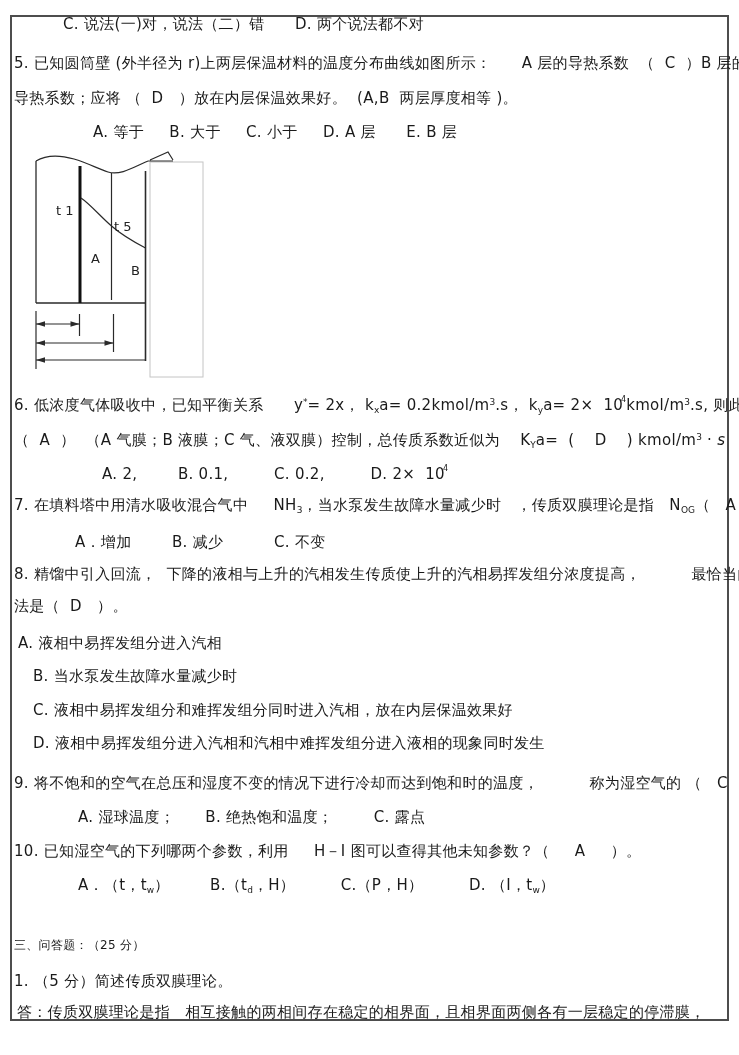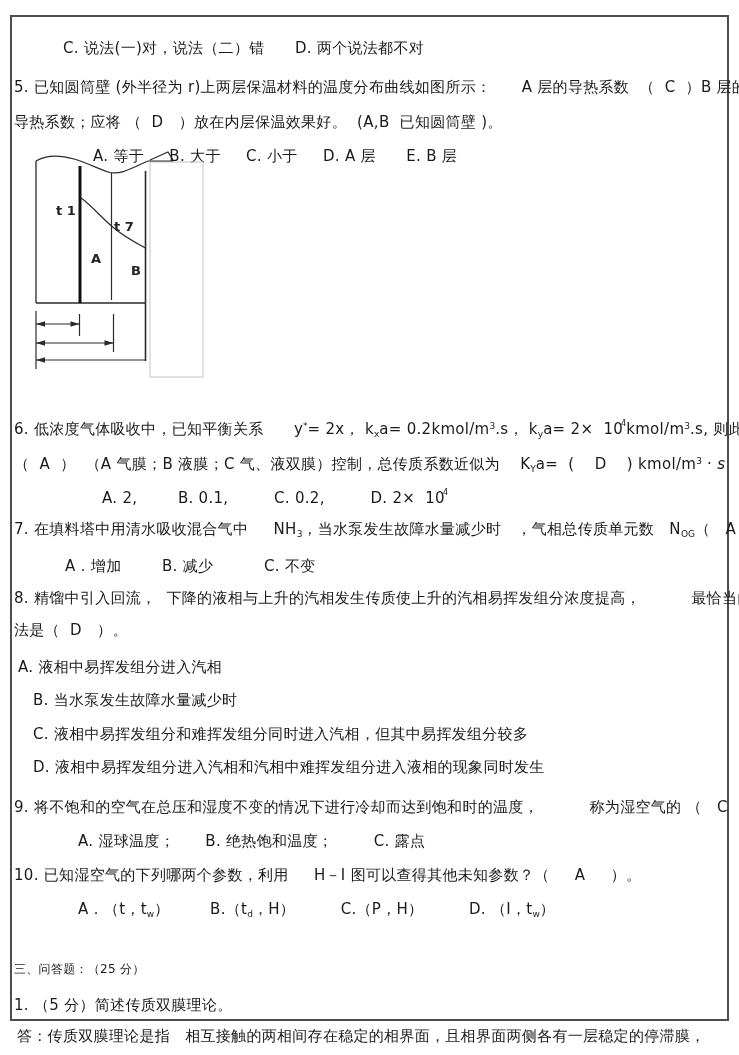--- a/index.html
+++ b/index.html
@@ -6,38 +6,38 @@
   body {
     width:739px; height:1055px; position:relative; background:#ffffff;
     font-family:"DejaVu Sans", sans-serif; color:#1a1a1a; overflow:hidden;
   }
   .page-border {
     position:absolute; left:10px; top:15px; width:715px; height:1002px;
     border:2px solid #4d4d4d; background:#ffffff;
   }
   .line {
     position:absolute; white-space:pre; font-size:15px; line-height:17px;
-    letter-spacing:0.3px; color:#1a1a1a;margin-top:24px;
+    letter-spacing:0.3px; color:#1a1a1a;
   }
   .line sup { font-size:9px; vertical-align:5px; letter-spacing:0; }
   .line sub { font-size:9px; vertical-align:-3px; letter-spacing:0; }
   .line sup.tiny { font-size:8px; vertical-align:8px; margin-left:-2px; }
-  .figure { position:absolute; left:28px; top:148px; width:182px; height:240px;font-weight:bold; }
+  .figure { position:absolute; left:28px; top:148px; width:182px; height:240px; }
   .figure svg { position:absolute; left:0; top:0; }
   .fig-label { position:absolute; font-size:13px; white-space:pre; color:#222; }
 </style>
 </head>
 <body>
 
 <div class="page-border"></div>
 
 <div class="line" style="top:16px;left:63px">C. 说法(一)对，说法（二）错      D. 两个说法都不对</div>
 
 <div class="line" style="top:55px;left:14px">5. 已知圆筒壁 (外半径为 r)上两层保温材料的温度分布曲线如图所示：      A 层的导热系数  （  C  ）B 层的</div>
-<div class="line" style="top:90px;left:14px">导热系数；应将 （  D   ）放在内层保温效果好。  (A,B  已知圆筒壁 )。</div>
+<div class="line" style="top:90px;left:14px">导热系数；应将 （  D   ）放在内层保温效果好。  (A,B  两层厚度相等 )。</div>
 <div class="line" style="top:124px;left:93px">A. 等于     B. 大于     C. 小于     D. A 层      E. B 层</div>
 
 <div class="figure">
   <svg width="182" height="240" viewBox="0 0 182 240">
 
     <rect x="122" y="14" width="53" height="215" fill="none" stroke="#c4c4c4" stroke-width="1"></rect>
 
     <path d="M8,13 V155" stroke="#2a2a2a" stroke-width="1.3" fill="none"></path>
     <path d="M8,155 H117.5" stroke="#2a2a2a" stroke-width="1.3" fill="none"></path>
     <path d="M52,18 V155" stroke="#111" stroke-width="3" fill="none"></path>
@@ -59,39 +59,39 @@
     <path d="M51.5,176 L42.5,173.2 L42.5,178.8 Z" fill="#2a2a2a"></path>
 
     <path d="M8,195 H85.5" stroke="#2a2a2a" stroke-width="1.2" fill="none"></path>
     <path d="M8,195 L17,192.2 L17,197.8 Z" fill="#2a2a2a"></path>
     <path d="M85.5,195 L76.5,192.2 L76.5,197.8 Z" fill="#2a2a2a"></path>
 
     <path d="M8,212 H117.5" stroke="#2a2a2a" stroke-width="1.2" fill="none"></path>
     <path d="M8,212 L17,209.2 L17,214.8 Z" fill="#2a2a2a"></path>
   </svg>
   <span class="fig-label" style="left:28px;top:55px">t 1</span>
-  <span class="fig-label" style="left:86px;top:71px">t 7</span>
+  <span class="fig-label" style="left:86px;top:71px">t 5</span>
   <span class="fig-label" style="left:63px;top:103px">A</span>
   <span class="fig-label" style="left:103px;top:115px">B</span>
 </div>
 
 <div class="line" style="top:391px;left:14px"><span>6. 低浓度气体吸收中，已知平衡关系      y</span><sup>*</sup><span>= 2x， k</span><sub>x</sub><span>a= 0.2kmol/m</span><sup>3</sup><span>.s， k</span><sub>y</sub><span>a= 2×  10</span><sup class="tiny">4</sup><span>kmol/m</span><sup>3</sup><span>.s, 则此体系属</span></div>
 
 <div class="line" style="top:429px;left:14px"><span>（  A  ）  （A 气膜；B 液膜；C 气、液双膜）控制，总传质系数近似为    K</span><sub>Y</sub><span>a=  (    D    ) kmol/m</span><sup>3</sup><span> · </span><i>s</i></div>
 
 <div class="line" style="top:460px;left:102px"><span>A. 2,        B. 0.1,         C. 0.2,         D. 2×  10</span><sup class="tiny">4</sup></div>
 
-<div class="line" style="top:497px;left:14px"><span>7. 在填料塔中用清水吸收混合气中     NH</span><sub>3</sub><span>，当水泵发生故障水量减少时   ，气相总传质单元数   N</span><sub>OG</sub><span>（   A    ）。</span></div>
-<div class="line" style="top:534px;left:65px">A．增加        B. 减少          C. 不变</div>
+<div class="line" style="top:497px;left:14px"><span>7. 在填料塔中用清水吸收混合气中     NH</span><sub>3</sub><span>，当水泵发生故障水量减少时   ，传质双膜理论是指   N</span><sub>OG</sub><span>（   A    ）。</span></div>
+<div class="line" style="top:534px;left:75px">A．增加        B. 减少          C. 不变</div>
 
 <div class="line" style="top:566px;left:14px">8. 精馏中引入回流，  下降的液相与上升的汽相发生传质使上升的汽相易挥发组分浓度提高，          最恰当的说</div>
 <div class="line" style="top:598px;left:14px">法是（  D   ）。</div>
 <div class="line" style="top:635px;left:18px">A. 液相中易挥发组分进入汽相</div>
 <div class="line" style="top:668px;left:33px">B. 当水泵发生故障水量减少时</div>
-<div class="line" style="top:702px;left:33px">C. 液相中易挥发组分和难挥发组分同时进入汽相，但其中易挥发组分较多</div>
+<div class="line" style="top:702px;left:33px">C. 液相中易挥发组分和难挥发组分同时进入汽相，放在内层保温效果好</div>
 <div class="line" style="top:735px;left:33px">D. 液相中易挥发组分进入汽相和汽相中难挥发组分进入液相的现象同时发生</div>
 
 <div class="line" style="top:775px;left:14px">9. 将不饱和的空气在总压和湿度不变的情况下进行冷却而达到饱和时的温度，          称为湿空气的 （   C    ）。</div>
 <div class="line" style="top:809px;left:78px">A. 湿球温度；      B. 绝热饱和温度；        C. 露点</div>
 
 <div class="line" style="top:843px;left:14px">10. 已知湿空气的下列哪两个参数，利用     H－I 图可以查得其他未知参数？（     A     ）。</div>
 <div class="line" style="top:877px;left:78px"><span>A．（t，t</span><sub>w</sub><span>）        B.（t</span><sub>d</sub><span>，H）         C.（P，H）         D. （I，t</span><sub>w</sub><span>）</span></div>
 
 <div class="line" style="top:937px;left:14px;font-size:12px">三、问答题：（25 分）</div>
 <div class="line" style="top:973px;left:14px">1. （5 分）简述传质双膜理论。</div>

